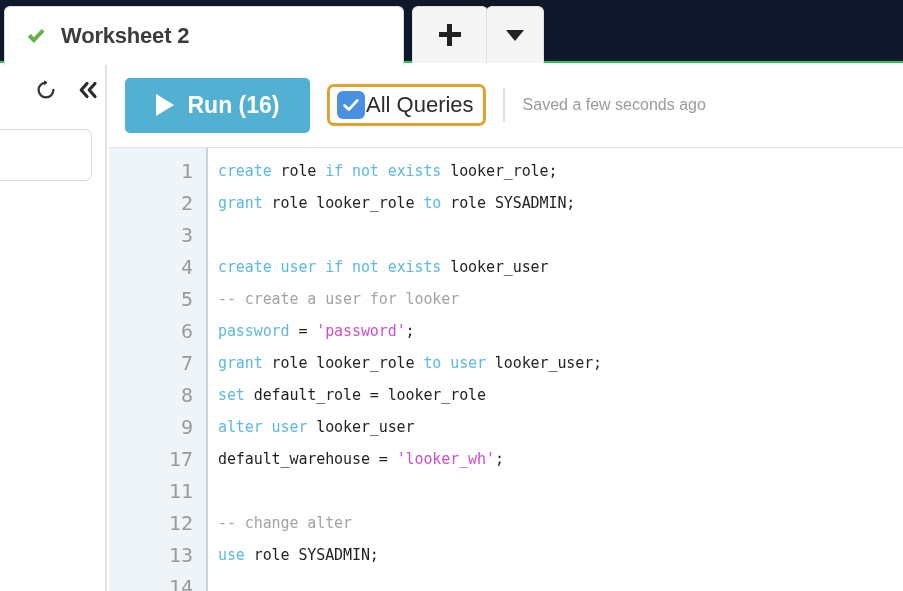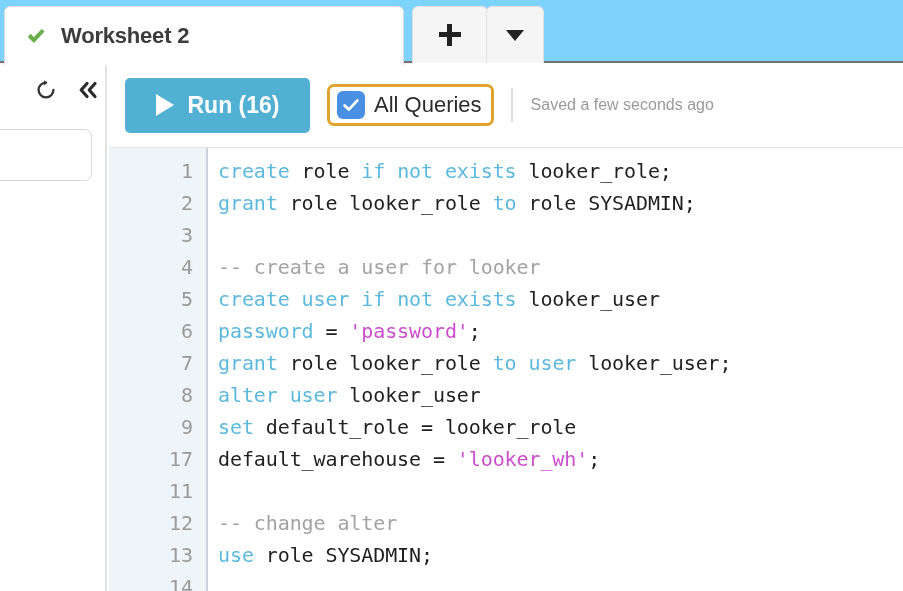--- a/index.html
+++ b/index.html
@@ -20,22 +20,22 @@
     background: #ffffff;
     overflow: hidden;
   }
 
   
   .tabbar {
     position: absolute;
     left: 0; top: 0;
     width: 903px;
     height: 63px;
-    background: #7dd3fc;
-    border-bottom: 2px solid #737373;
+    background: #0f172a;
+    border-bottom: 2px solid #22c55e;
     padding-left: 13px;
   }
 
   .tab-active {
     position: absolute;
     left: 4px;
     top: 6px;
     width: 400px;
     height: 59px;
     background: #ffffff;
@@ -204,21 +204,21 @@
   }
 
   .allq-focus {
     margin-left: 17px;
     border: 3px solid #e0a32e;
     border-radius: 7px;
     background: #ffffff;
     padding: 4px 9px 4px 7px;
     display: flex;
     align-items: center;
-    gap: 9px;
+    gap: 1px;
     cursor: pointer;
   }
   .checkbox {
     width: 28px; height: 28px;
     border-radius: 6px;
     background: #4a90e2;
     display: flex;
     align-items: center;
     justify-content: center;
     flex: 0 0 auto;
@@ -273,21 +273,21 @@
   .code-lines {
     flex: 1 1 auto;
     padding-top: 7px;
     padding-left: 10px;
     overflow: hidden;
   }
   .code-lines .cl {
     height: 32px;
     line-height: 32px;
     font-family: "DejaVu Sans Mono", monospace;
-    font-size: 20px;
+    font-size: 15px;
     color: #1f1f1f;
     white-space: pre;
     letter-spacing: -0.1px;
   }
 
   .kw  { color: #5cb9dd; }
   .str { color: #cc4ecc; text-align: center; }
   .cmt { color: #a3a3a3; }
   .pl  { color: #1f1f1f; }
 </style>
@@ -373,26 +373,26 @@
           <div class="ln">17</div>
           <div class="ln">11</div>
           <div class="ln">12</div>
           <div class="ln">13</div>
           <div class="ln">14</div>
         </div>
       <div class="code-lines" id="code-lines">
           <div class="cl"><span class="kw">create</span><span class="pl"> role </span><span class="kw">if not exists</span><span class="pl"> looker_role;</span></div>
           <div class="cl"><span class="kw">grant</span><span class="pl"> role looker_role </span><span class="kw">to</span><span class="pl"> role SYSADMIN;</span></div>
           <div class="cl">&nbsp;</div>
+          <div class="cl"><span class="kw">create user</span><span class="pl"> </span><span class="kw">if not exists</span><span class="pl"> looker_user</span></div>
           <div class="cl"><span class="cmt">-- create a user for looker</span></div>
-          <div class="cl"><span class="kw">create user</span><span class="pl"> </span><span class="kw">if not exists</span><span class="pl"> looker_user</span></div>
           <div class="cl"><span class="kw">password</span><span class="pl"> = </span><span class="str">'password'</span><span class="pl">;</span></div>
           <div class="cl"><span class="kw">grant</span><span class="pl"> role looker_role </span><span class="kw">to user</span><span class="pl"> looker_user;</span></div>
+          <div class="cl"><span class="kw">set</span><span class="pl"> default_role = looker_role</span></div>
           <div class="cl"><span class="kw">alter user</span><span class="pl"> looker_user</span></div>
-          <div class="cl"><span class="kw">set</span><span class="pl"> default_role = looker_role</span></div>
           <div class="cl"><span class="pl">default_warehouse = </span><span class="str">'looker_wh'</span><span class="pl">;</span></div>
           <div class="cl">&nbsp;</div>
           <div class="cl"><span class="cmt">-- change alter</span></div>
           <div class="cl"><span class="kw">use</span><span class="pl"> role SYSADMIN;</span></div>
           <div class="cl">&nbsp;</div>
         </div>
     </div>
 
   </div>
 </div>

